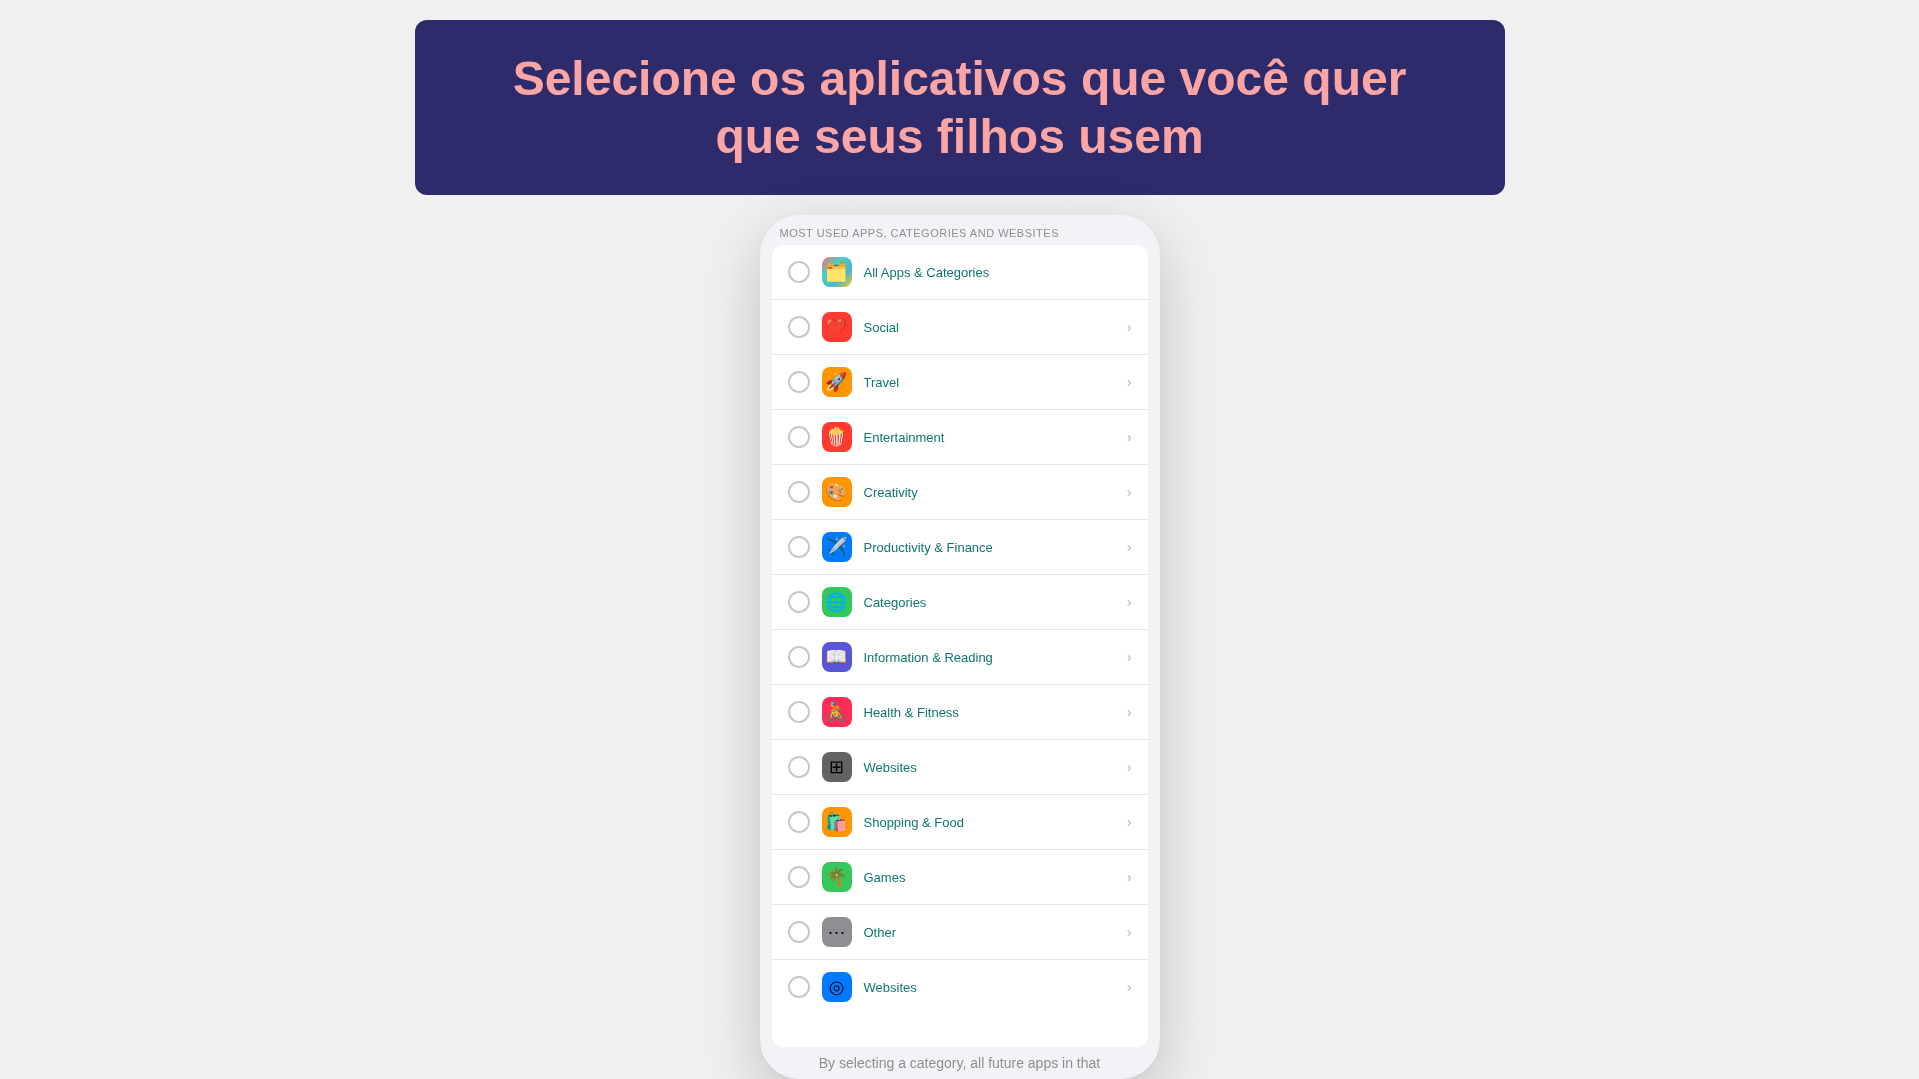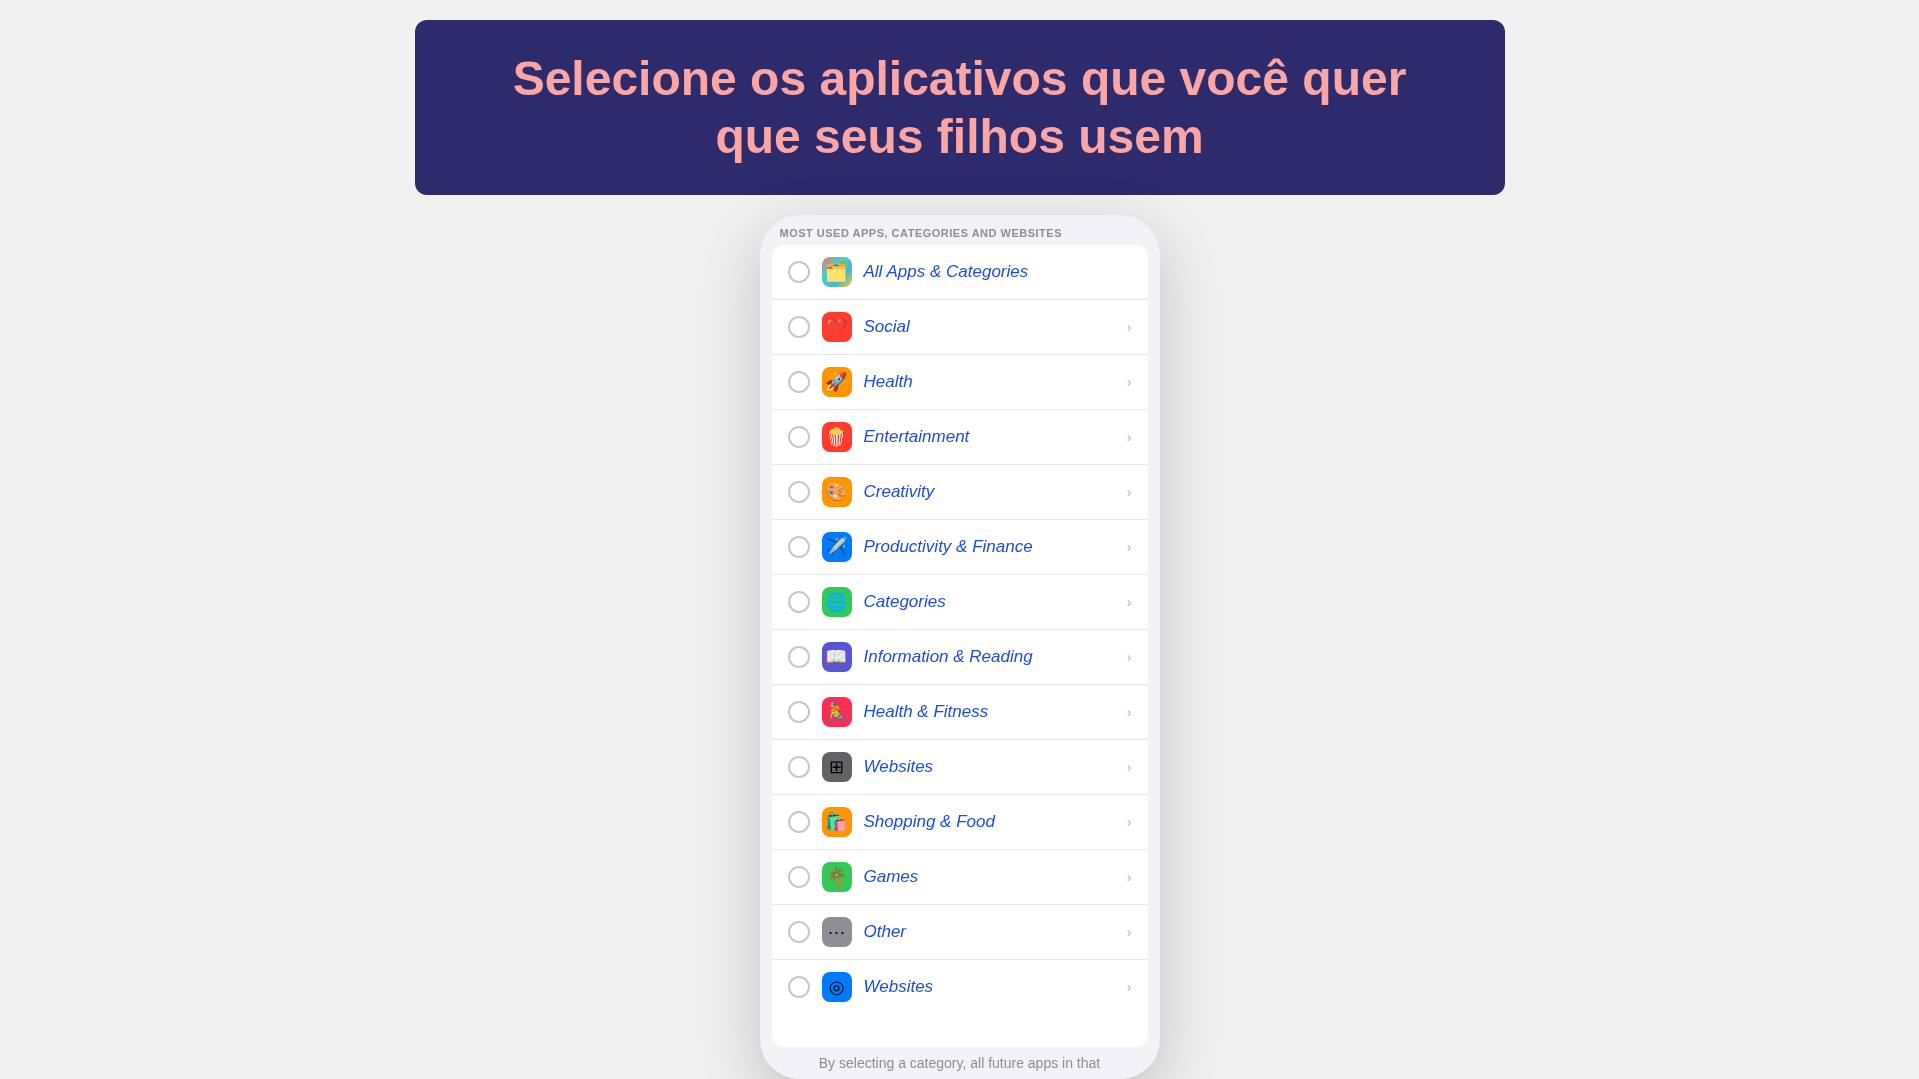--- a/index.html
+++ b/index.html
@@ -46,21 +46,21 @@
       display: flex;
       flex-direction: column;
     }
 
     .section-label {
       font-size: 11px;
       color: #8e8e93;
       letter-spacing: 0.5px;
       padding: 12px 20px 6px 20px;
       text-transform: uppercase;
-      font-weight: 700;
+      font-weight: 400;
     }
 
     .list-container {
       background: #ffffff;
       border-radius: 12px;
       margin: 0 12px;
       overflow: hidden;
       flex: 1;
     }
 
@@ -94,24 +94,23 @@
       border-radius: 8px;
       margin-right: 12px;
       flex-shrink: 0;
       display: flex;
       align-items: center;
       justify-content: center;
       font-size: 18px;
     }
 
     .item-label {
-      font-size: 17px;
-      color: #1d4ed8;
+      font-size: 13px;
+      color: #0f766e;
       flex: 1;
-      font-style: italic;
     }
 
     .chevron {
       color: #c7c7cc;
       font-size: 14px;
       font-weight: 600;
     }
 
     .footer-note {
       font-size: 14px;
@@ -155,21 +154,21 @@
       </div>
       <div class="list-item">
         <div class="radio-btn"></div>
         <div class="item-icon icon-social">❤️</div>
         <span class="item-label">Social</span>
         <span class="chevron">›</span>
       </div>
       <div class="list-item">
         <div class="radio-btn"></div>
         <div class="item-icon icon-games">🚀</div>
-        <span class="item-label">Health</span>
+        <span class="item-label">Travel</span>
         <span class="chevron">›</span>
       </div>
       <div class="list-item">
         <div class="radio-btn"></div>
         <div class="item-icon icon-entertainment">🍿</div>
         <span class="item-label">Entertainment</span>
         <span class="chevron">›</span>
       </div>
       <div class="list-item">
         <div class="radio-btn"></div>

